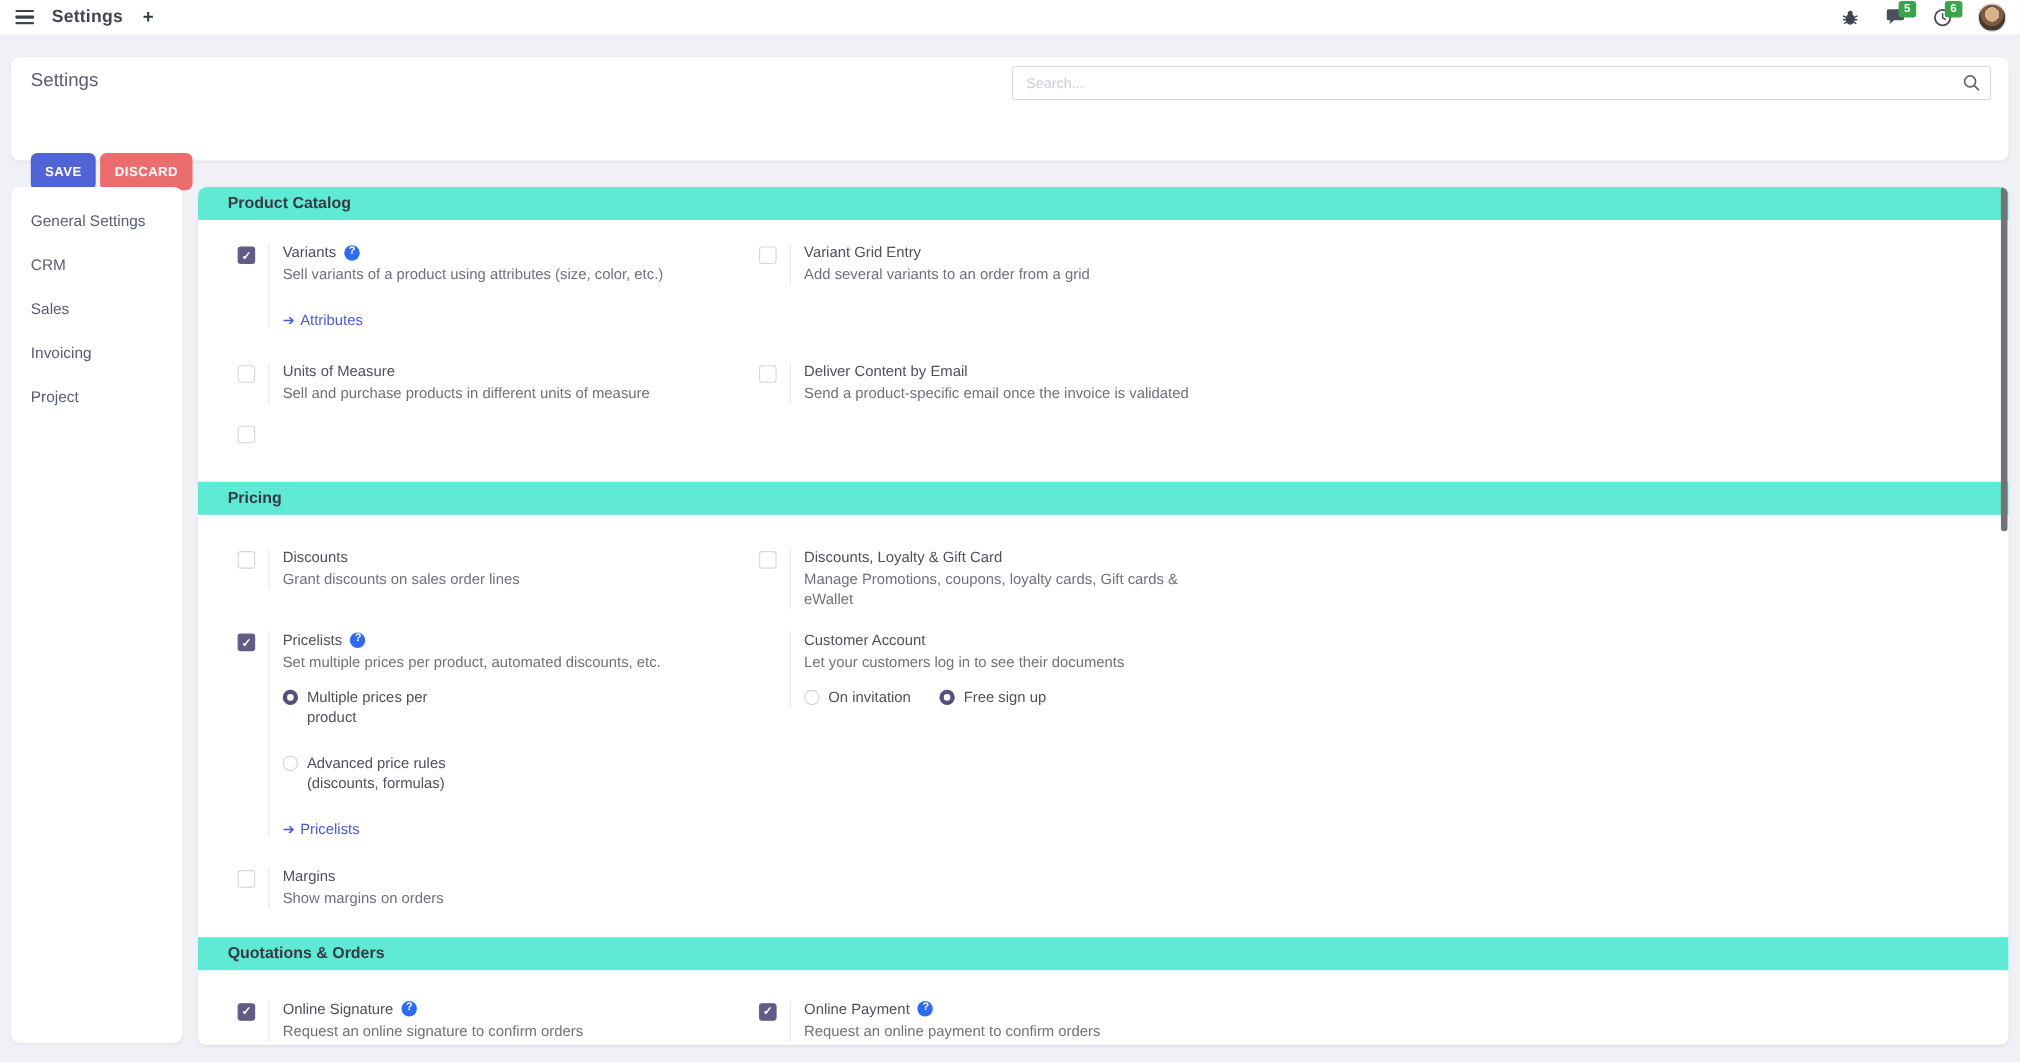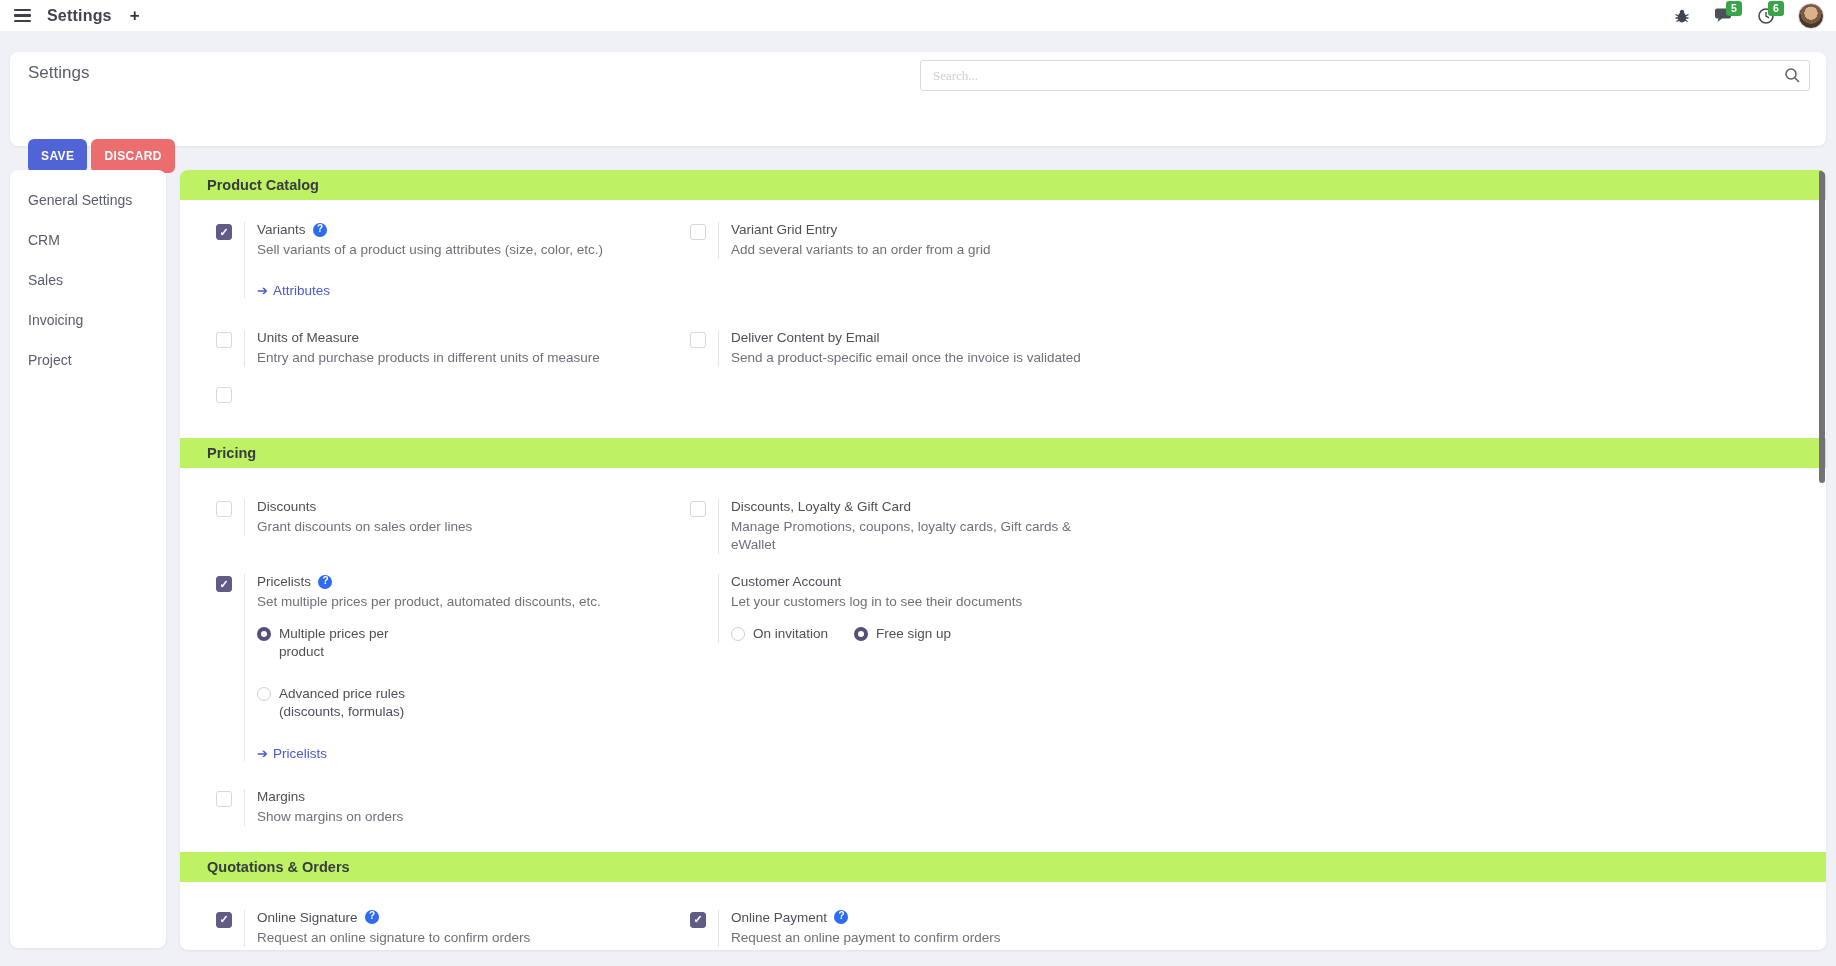--- a/index.html
+++ b/index.html
@@ -27,37 +27,37 @@
   .header-card { position:absolute; left:10px; top:52px; width:1816px; height:94px;
     background:#fff; border-radius:8px; box-shadow:0 1px 3px rgba(40,40,70,.07); }
   .hc-title { position:absolute; left:18px; top:11px; font-size:17px; color:#595d6e; }
   .hc-buttons { position:absolute; left:18px; top:42px; display:flex; gap:4px; }
   .btn { border:none; color:#fff; font-size:12px; font-weight:700; letter-spacing:.4px;
     padding:10px 13px; border-radius:6px; cursor:pointer; font-family:inherit;margin-top:45px; }
   .btn-save { background:#5164d6; }
   .btn-discard { background:#ec6d6e; }
   .search-wrap { position:absolute; right:16px; top:8px; width:890px; height:31px; }
   .search-input { width:100%; height:100%; border:1px solid #d8dbe0; border-radius:3px;
-    padding:0 34px 0 12px; font-size:13px; color:#555; font-family:Liberation Serif, serif; outline:none; }
+    padding:0 34px 0 12px; font-size:13px; color:#555; font-family:Liberation Sans, sans-serif; outline:none; }
   .search-input::placeholder { color:#ccced5; }
   .search-icon { position:absolute; right:9px; top:7px; cursor:pointer; }
 
   
   .sidebar { position:absolute; left:10px; top:170px; width:156px; height:778px;
     background:#fff; border-radius:8px; box-shadow:0 1px 3px rgba(40,40,70,.07); padding-top:10px; }
   .side-item { height:40px; display:flex; align-items:center; padding-left:18px;
     font-size:14px; color:#595d6e; cursor:pointer; }
 
   
   .content { position:absolute; left:180px; top:170px; width:1646px; height:780px;
     background:#fff; border-radius:8px; box-shadow:0 1px 3px rgba(40,40,70,.07); overflow:hidden; }
   .scroll-thumb { position:absolute; right:1px; top:0; width:6px; height:313px;
     background:#737373; border-radius:3px; z-index:5; }
 
-  .band { height:30px; background:#bef264; display:flex; align-items:center;
+  .band { height:30px; background:#5eead4; display:flex; align-items:center;
     padding-left:27px; font-size:14.5px; font-weight:700; color:#383c42; }
   .sec-body { padding-left:36px; }
   .sec-body.pc   { padding-top:22px; padding-bottom:35px; }
   .sec-body.pr   { padding-top:31px; padding-bottom:26px; }
   .sec-body.qo   { padding-top:28px; }
 
   .pair { display:grid; grid-template-columns:474px 1fr; align-items:start; }
   .pc-p0 { min-height:108px; } .pc-p1 { min-height:55px; }
   .pr-p0 { min-height:75px; }  .pr-p1 { min-height:215px; }
 
@@ -183,21 +183,21 @@
         </div>
       </div>
     </div>
     <div class="pair pc-p1">
       <div class="opt w-left">
         <div class="cb"></div>
         <div class="opt-body">
           <div class="opt-label">
               <span>Units of Measure</span>
             </div>
-          <div class="opt-desc">Entry and purchase products in different units of measure</div>
+          <div class="opt-desc">Sell and purchase products in different units of measure</div>
         </div>
       </div>
       <div class="opt w-right">
         <div class="cb"></div>
         <div class="opt-body">
           <div class="opt-label">
               <span>Deliver Content by Email</span>
             </div>
           <div class="opt-desc">Send a product-specific email once the invoice is validated</div>
         </div>

